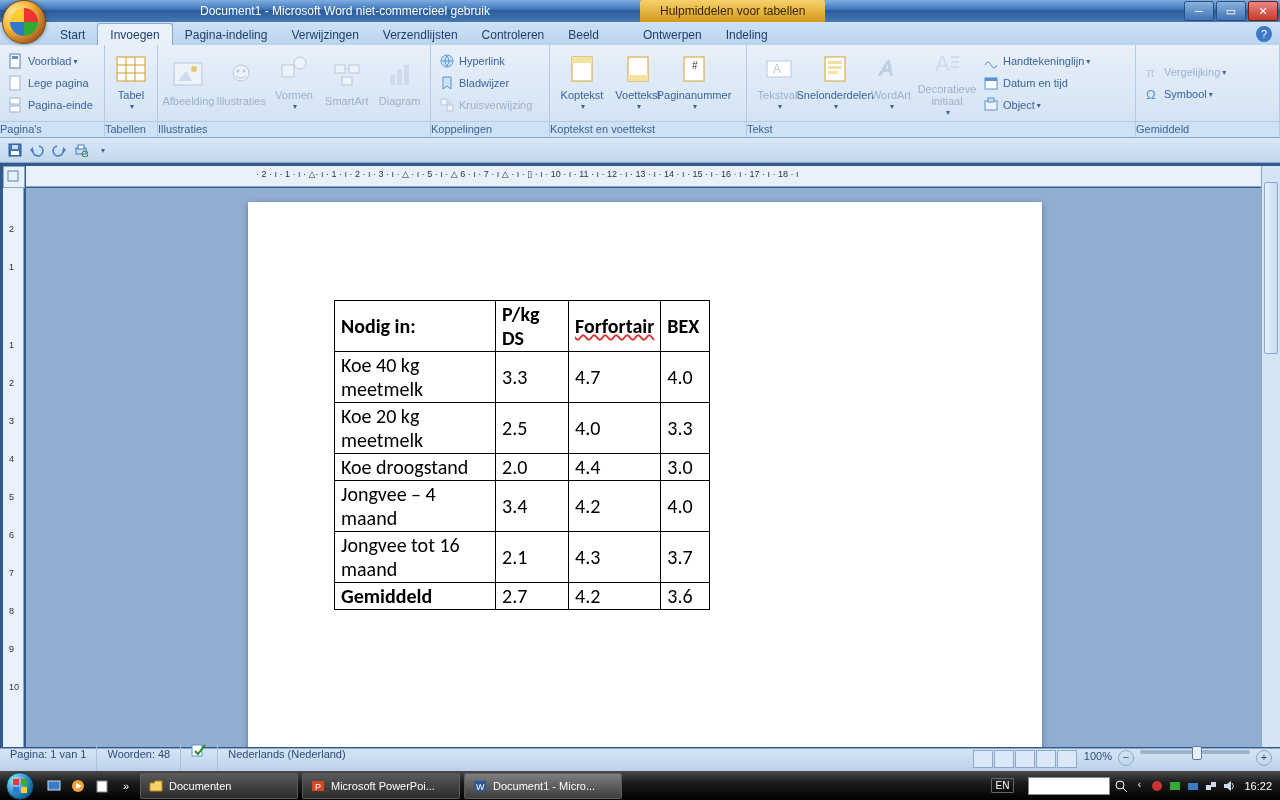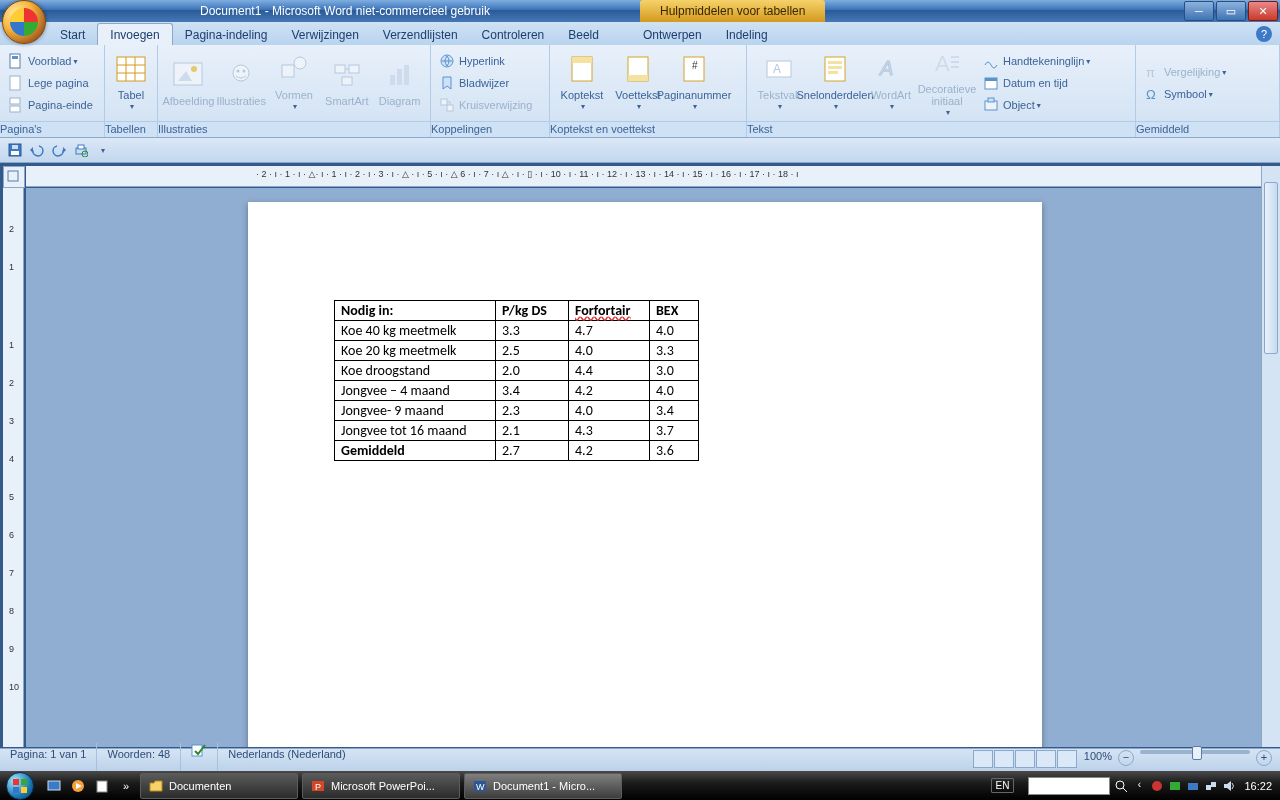--- a/index.html
+++ b/index.html
@@ -38,21 +38,21 @@
   .ruler-corner{position:absolute;left:3px;top:166px;width:20px;height:20px;background:#e8f0fa;border:1px solid #8ba8c9;}
   .hrule{position:absolute;left:26px;right:18px;top:166px;height:20px;background:#e8f0fa;border-bottom:1px solid #8ba8c9;}
   .hrule .ticks{position:absolute;left:230px;top:3px;font-size:9px;color:#333;letter-spacing:0;}
   .vrule{position:absolute;left:3px;top:188px;width:20px;bottom:53px;background:#e8f0fa;border-right:1px solid #8ba8c9;}
   .vrule .vtick{position:absolute;left:6px;font-size:9px;color:#333;}
   .docarea{position:absolute;left:26px;right:18px;top:188px;bottom:53px;background:#90aed2;overflow:hidden;}
   .vscroll{position:absolute;right:0;top:166px;width:18px;bottom:53px;background:#d5e4f4;border-left:1px solid #8ba8c9;}
   .vscroll .thumb{position:absolute;left:2px;right:2px;top:16px;height:170px;background:linear-gradient(90deg,#e9f2fb,#c6dbf1);border:1px solid #8ba8c9;border-radius:2px;}
   .page{position:absolute;left:222px;top:14px;width:794px;height:600px;background:#fff;box-shadow:0 2px 6px rgba(0,0,0,.35);}
   
-  .doc-table{position:absolute;left:86px;top:98px;border-collapse:collapse;font-family:'Calibri',sans-serif;font-size:14px;color:#000;border-radius:11px;}
+  .doc-table{position:absolute;left:86px;top:98px;border-collapse:collapse;font-family:'Calibri',sans-serif;font-size:20px;color:#000;border-radius:11px;}
   .doc-table td,.doc-table th{border:1px solid #000;padding:1px 6px;text-align:left;font-weight:400;}
   .doc-table .hd{font-weight:700;}
   
   .status{position:absolute;left:0;right:0;bottom:29px;height:22px;background:linear-gradient(#d5e4f4,#bcd2ea);border-top:1px solid #8ba8c9;display:flex;align-items:center;font-size:11px;color:#2d4c76;}
   .status .cell{padding:0 10px;border-right:1px solid #a8c0db;height:34px;line-height:22px;}
   .status .right{margin-left:auto;display:flex;}
   .viewbtns span{display:inline-block;width:18px;height:16px;background:#dbe8f7;border:1px solid #8ba8c9;margin-right:1px;}
   .zoom-slider{width:110px;height:4px;background:#9bb2cc;margin:0 6px;position:relative;border-radius:2px;}
   .zoom-slider .knob{position:absolute;left:52px;top:-4px;width:8px;height:12px;background:#e8f0fa;border:1px solid #5a7ca6;border-radius:2px;}
   
@@ -472,26 +472,20 @@
             <td>4.4</td>
             <td>3.0</td>
           </tr>
       <tr>
             <td>Jongvee – 4 maand</td>
             <td>3.4</td>
             <td>4.2</td>
             <td>4.0</td>
           </tr>
       <tr>
-            <td>Jongvee- 9 maand</td>
-            <td>2.3</td>
-            <td>4.0</td>
-            <td>3.4</td>
-          </tr>
-      <tr>
             <td>Jongvee tot 16 maand</td>
             <td>2.1</td>
             <td>4.3</td>
             <td>3.7</td>
           </tr>
       <tr>
             <td class="hd">Gemiddeld</td>
             <td>2.7</td>
             <td>4.2</td>
             <td>3.6</td>

